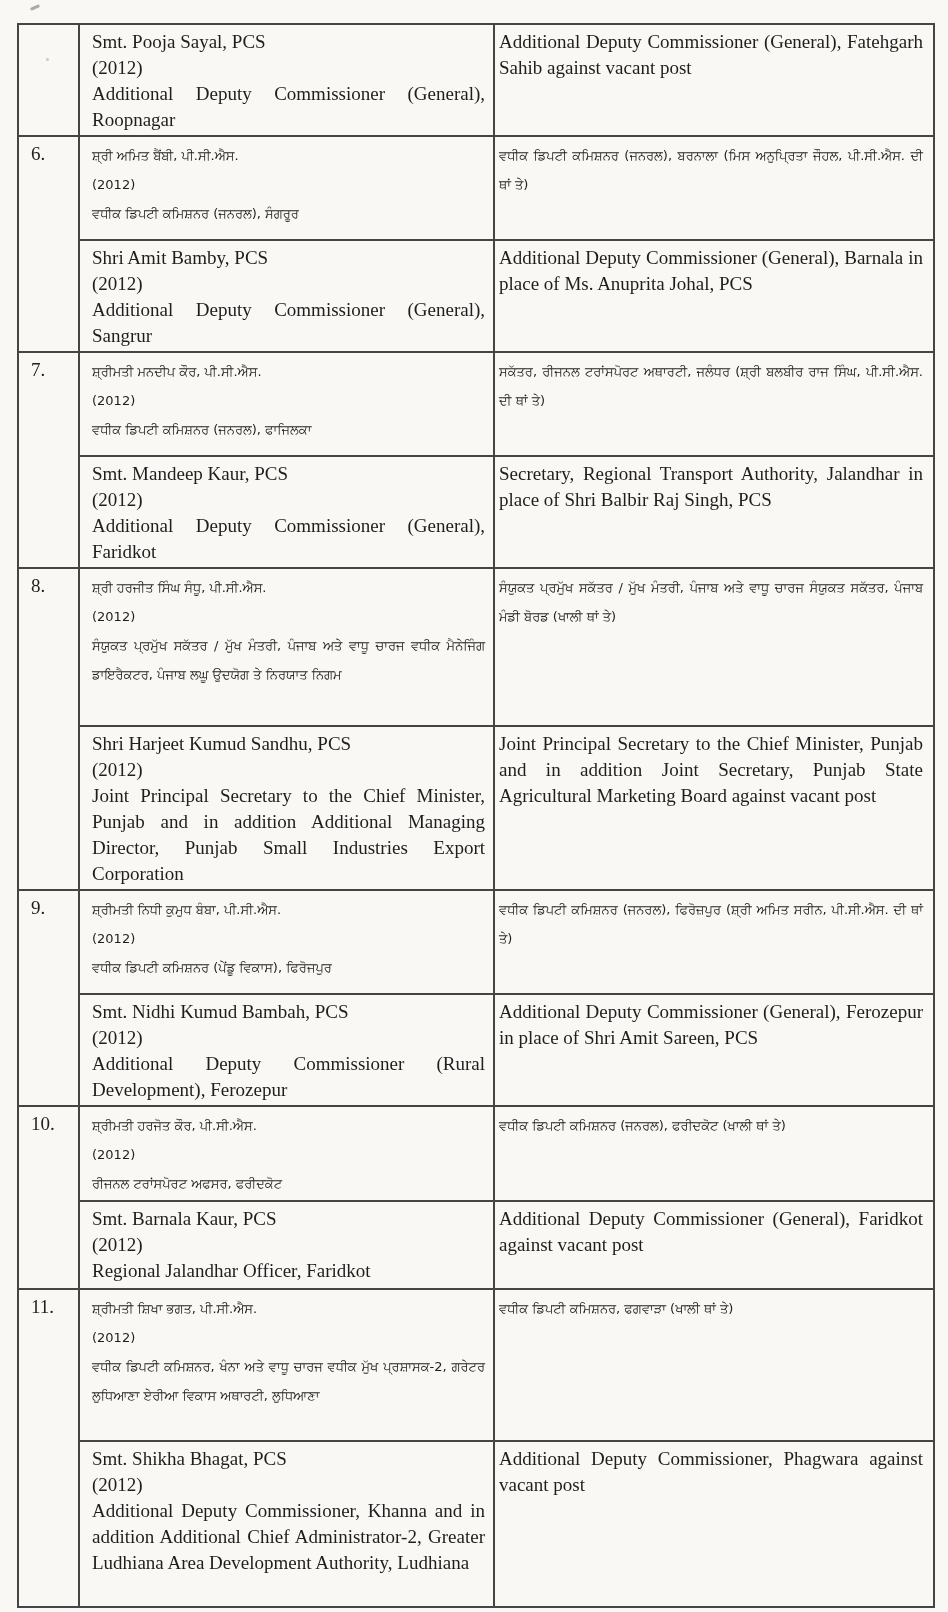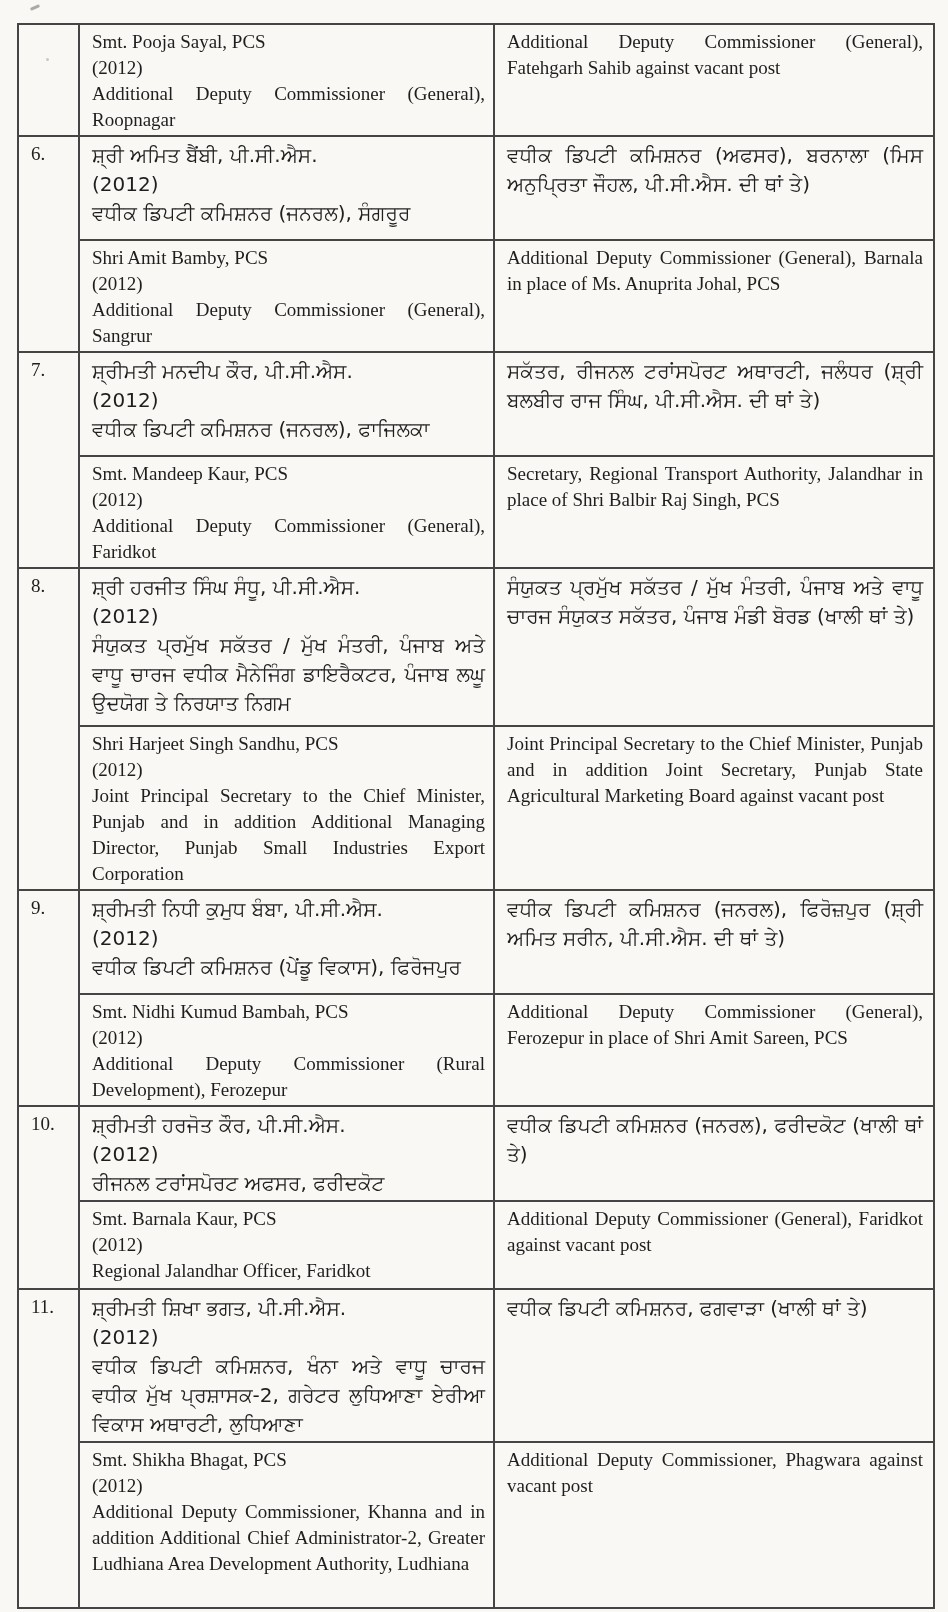--- a/index.html
+++ b/index.html
@@ -31,24 +31,24 @@
     vertical-align:top;
     padding:4px 8px 2px 12px;
     overflow:hidden;
   }
   td.serial{
     padding-left:18px;padding-top:6px;
     font-size:19px;line-height:26px;
   }
   td.cell{}
   td.cell.en{font-size:19px;line-height:26px;}
-  td.cell.pa{font-size:20px;line-height:29px;font-family:"DejaVu Sans", sans-serif;}
+  td.cell.pa{font-size:13px;line-height:29px;font-family:"DejaVu Sans", sans-serif;}
   td.cell .block{margin:0;}
   td.cell .block.position{text-align:justify;text-justify:inter-word;}
-  td.cell.right{padding-left:12px;padding-right:10px;border-radius:17px;}
+  td.cell.right{padding-left:4px;padding-right:10px;border-radius:17px;}
   td.cell.right .block.position{text-align:justify;}
 </style>
 </head>
 <body>
 
 <div class="page">
   <div class="scan-mark"></div>
   <div class="scan-dot"></div>
 
   <table class="doc">
@@ -70,21 +70,21 @@
           </td>
         </tr>
         <tr style="height: 104px;">
           <td class="serial" rowspan="2">6.</td>
           <td class="cell left pa">
             <div class="block name">ਸ਼੍ਰੀ ਅਮਿਤ ਬੈਂਬੀ, ਪੀ.ਸੀ.ਐਸ.</div>
             <div class="block year">(2012)</div>
             <div class="block position">ਵਧੀਕ ਡਿਪਟੀ ਕਮਿਸ਼ਨਰ (ਜਨਰਲ), ਸੰਗਰੂਰ</div>
           </td>
           <td class="cell right pa">
-            <div class="block position">ਵਧੀਕ ਡਿਪਟੀ ਕਮਿਸ਼ਨਰ (ਅਫਸਰ), ਬਰਨਾਲਾ (ਮਿਸ ਅਨੁਪ੍ਰਿਤਾ ਜੌਹਲ, ਪੀ.ਸੀ.ਐਸ. ਦੀ ਥਾਂ ਤੇ)</div>
+            <div class="block position">ਵਧੀਕ ਡਿਪਟੀ ਕਮਿਸ਼ਨਰ (ਜਨਰਲ), ਬਰਨਾਲਾ (ਮਿਸ ਅਨੁਪ੍ਰਿਤਾ ਜੌਹਲ, ਪੀ.ਸੀ.ਐਸ. ਦੀ ਥਾਂ ਤੇ)</div>
           </td>
         </tr>
         <tr style="height: 112px;">
           <td class="cell left en">
             <div class="block name">Shri Amit Bamby, PCS</div>
             <div class="block year">(2012)</div>
             <div class="block position">Additional Deputy Commissioner (General), Sangrur</div>
           </td>
           <td class="cell right en">
             <div class="block position">Additional Deputy Commissioner (General), Barnala in place of Ms. Anuprita Johal, PCS</div>
@@ -117,21 +117,21 @@
             <div class="block name">ਸ਼੍ਰੀ ਹਰਜੀਤ ਸਿੰਘ ਸੰਧੂ, ਪੀ.ਸੀ.ਐਸ.</div>
             <div class="block year">(2012)</div>
             <div class="block position">ਸੰਯੁਕਤ ਪ੍ਰਮੁੱਖ ਸਕੱਤਰ / ਮੁੱਖ ਮੰਤਰੀ, ਪੰਜਾਬ ਅਤੇ ਵਾਧੂ ਚਾਰਜ ਵਧੀਕ ਮੈਨੇਜਿੰਗ ਡਾਇਰੈਕਟਰ, ਪੰਜਾਬ ਲਘੂ ਉਦਯੋਗ ਤੇ ਨਿਰਯਾਤ ਨਿਗਮ</div>
           </td>
           <td class="cell right pa">
             <div class="block position">ਸੰਯੁਕਤ ਪ੍ਰਮੁੱਖ ਸਕੱਤਰ / ਮੁੱਖ ਮੰਤਰੀ, ਪੰਜਾਬ ਅਤੇ ਵਾਧੂ ਚਾਰਜ ਸੰਯੁਕਤ ਸਕੱਤਰ, ਪੰਜਾਬ ਮੰਡੀ ਬੋਰਡ (ਖਾਲੀ ਥਾਂ ਤੇ)</div>
           </td>
         </tr>
         <tr style="height: 164px;">
           <td class="cell left en">
-            <div class="block name">Shri Harjeet Singh Sandhu, PCS</div>
+            <div class="block name">Shri Harjeet Kumud Sandhu, PCS</div>
             <div class="block year">(2012)</div>
             <div class="block position">Joint Principal Secretary to the Chief Minister, Punjab and in addition Additional Managing Director, Punjab Small Industries Export Corporation</div>
           </td>
           <td class="cell right en">
             <div class="block position">Joint Principal Secretary to the Chief Minister, Punjab and in addition Joint Secretary, Punjab State Agricultural Marketing Board against vacant post</div>
           </td>
         </tr>
         <tr style="height: 104px;">
           <td class="serial" rowspan="2">9.</td>
           <td class="cell left pa">

